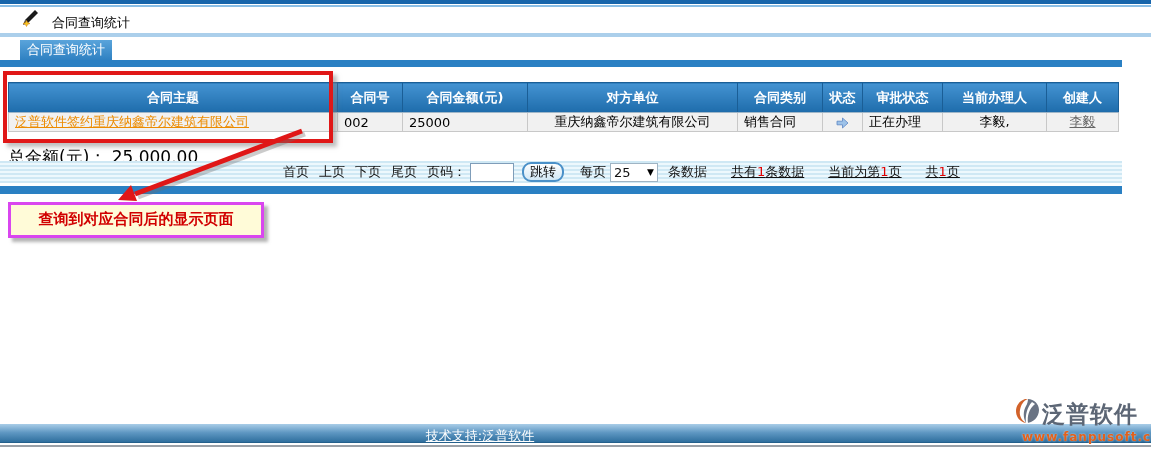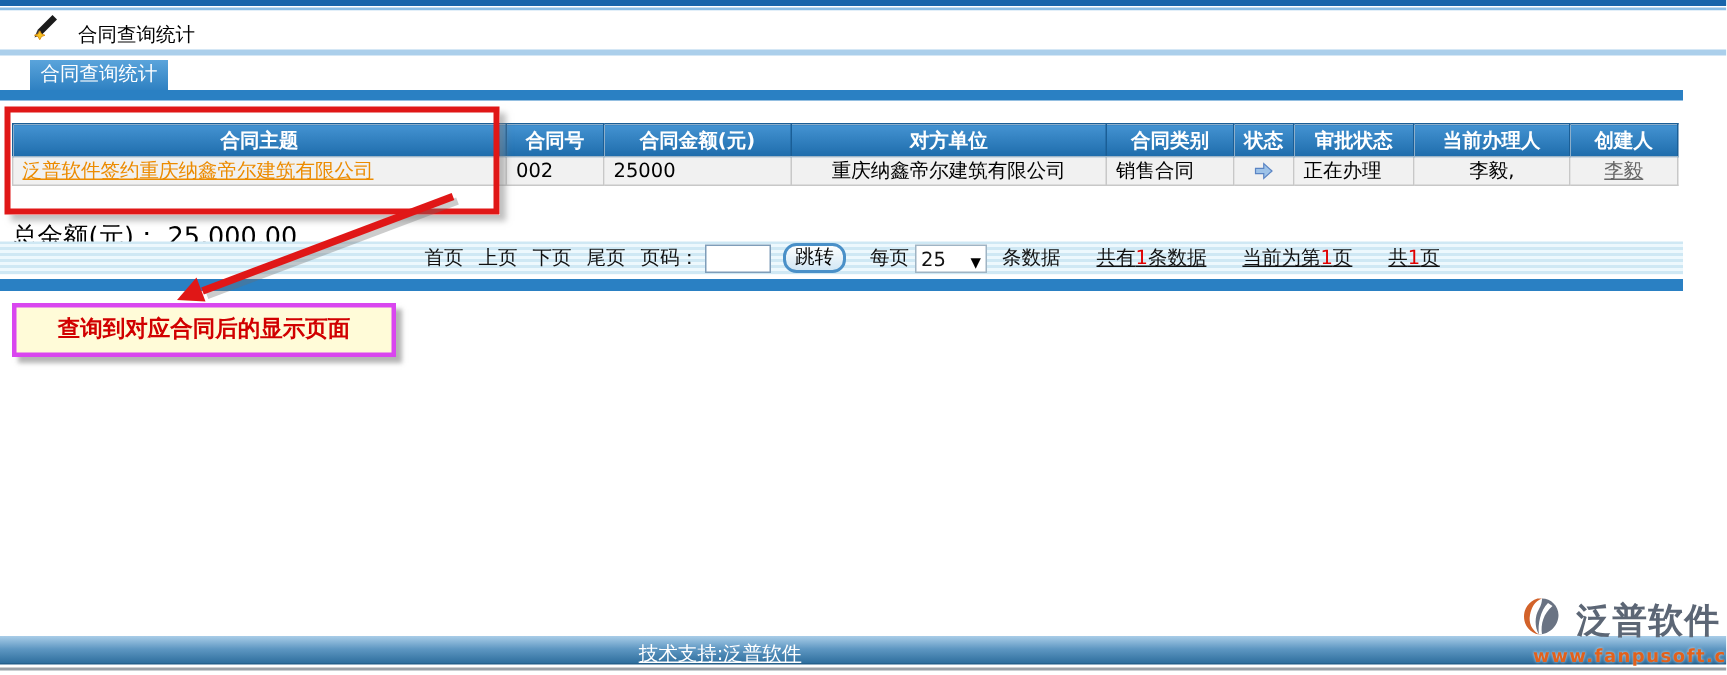--- a/index.html
+++ b/index.html
@@ -21,21 +21,21 @@
   
   .tab { position:absolute; left:20px; top:40px; height:20px; line-height:20px; padding:0 7px;
          background:linear-gradient(#5aa4db,#2f81c2); color:#fff; font-size:13px; cursor:default; }
   .bar-blue { position:absolute; left:0; width:1122px; background:#2a80c3; }
   .bar1 { top:60px; height:7px; }
   .bar2 { top:186px; height:8px; }
 
   
   .data-table { position:absolute; left:8px; top:82px; width:1110px; border-collapse:collapse;
                 table-layout:fixed; font-size:13px; z-index:1; }
-  .data-table th { height:22px; background:linear-gradient(#4493d2,#1e6cab); color:#fff;
+  .data-table th { height:30px; background:linear-gradient(#4493d2,#1e6cab); color:#fff;
                    font-weight:bold; text-align:center; border:1px solid #1a5e96;
                    border-bottom:1px solid #9fb6c8; white-space:nowrap; overflow:hidden; }
   .data-table td { height:18px; background:#f1f1f1; border:1px solid #c8c8c8; color:#000;
                    white-space:nowrap; overflow:hidden; padding:0 6px; }
   .td-left   { text-align:left; }
   .td-center { text-align:center; }
   .subject-link { color:#ec8b00; text-decoration:underline; cursor:pointer; }
   .creator-link { color:#666; text-decoration:underline; cursor:pointer; }
   .status-cell { text-align:center; padding:0; }
 
@@ -52,22 +52,22 @@
            background:repeating-linear-gradient(180deg,#cfe8f4 0 2px,#edf8fd 2px 4px);
            display:flex; align-items:center; padding-left:283px; font-size:13px; color:#111; }
   .pager > * { margin-right:10px; flex:none; }
   .pager-link { cursor:pointer; }
   .page-input { width:44px; height:19px; border:1px solid #7f9db9; background:#fff;
                 font-size:12px; padding:0 3px; margin-right:8px; }
   .jump-btn { height:20px; line-height:16px; padding:0 6px; font-size:13px; color:#000;
               background:linear-gradient(#fdfefe,#d2e7f5); border:2px solid #4a90c8;
               border-radius:9px; cursor:pointer; margin-right:16px; }
   .pager-select { width:48px; height:19px; background:#fff; border:1px solid #9fb4c4;
-                  display:flex; align-items:flex-end; justify-content:space-between;
-                  padding:0 3px; cursor:pointer; }
+                  display:flex; align-items:center; justify-content:space-between;
+                  padding:5px 3px; cursor:pointer; }
   .sel-arrow { font-size:9px; color:#000; }
   .red-num { color:#e00000; }
   .gap-lg { margin-left:14px;text-decoration:underline; }
 
   
   .callout { position:absolute; left:8px; top:202px; width:256px; height:36px;
              border:3px solid #d946ef; background:#fffbd8; color:#d10000; font-weight:bold;
              font-size:15px; text-align:center; line-height:29px;
              box-shadow:4px 4px 3px rgba(120,120,120,0.55); z-index:7; }
   .arrow-svg { position:absolute; left:0; top:0; width:1151px; height:450px;
@@ -76,21 +76,21 @@
   
   .footer-bar { position:absolute; left:0; top:424px; width:1151px; height:19px;
                 background:linear-gradient(#a9cde8 0%,#5e97c2 48%,#2f6f9e 100%);
                 border-bottom:1px solid #24608c; }
   .footer-underline { position:absolute; left:0; top:445px; width:1151px; height:2px; background:#9aa1a8; }
   .footer-text { position:absolute; left:0; top:427px; width:960px; text-align:center;
                  color:#fff; font-size:13px;text-decoration:underline; }
 
   
   .logo { position:absolute; right:4px; top:398px; z-index:5; width:132px; }
-  .logo-top { display:flex; align-items:center;justify-content:space-between; }
+  .logo-top { display:flex; align-items:center; }
   .logo-name { font-size:23px; font-weight:bold; color:#5c6675; letter-spacing:1px; line-height:26px; }
   .logo-url { font-size:12px; font-weight:bold; color:#e2611c; letter-spacing:1px;
               margin-top:1px; padding-left:7px; text-shadow:0 0 2px rgba(255,255,255,0.7); }
 </style>
 </head>
 <body>
 
 <div id="screen">
 
   <div class="topbar-dark"></div>

